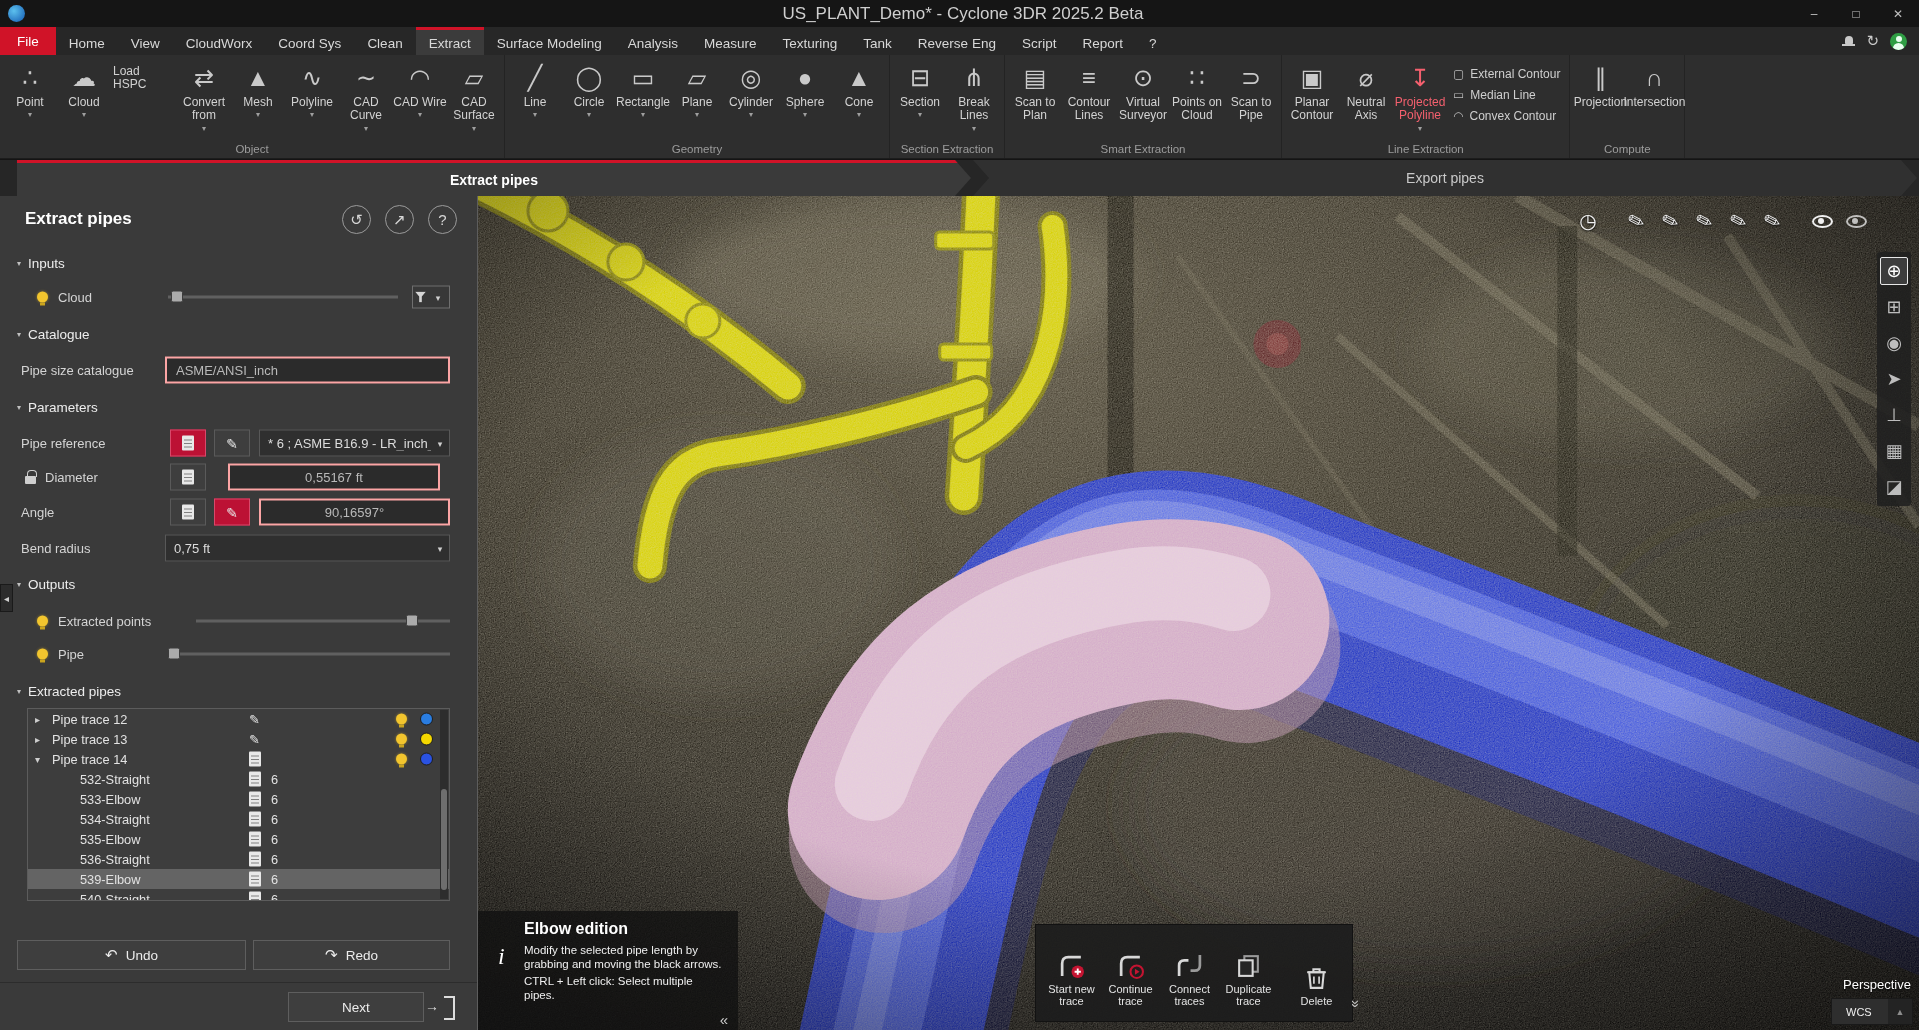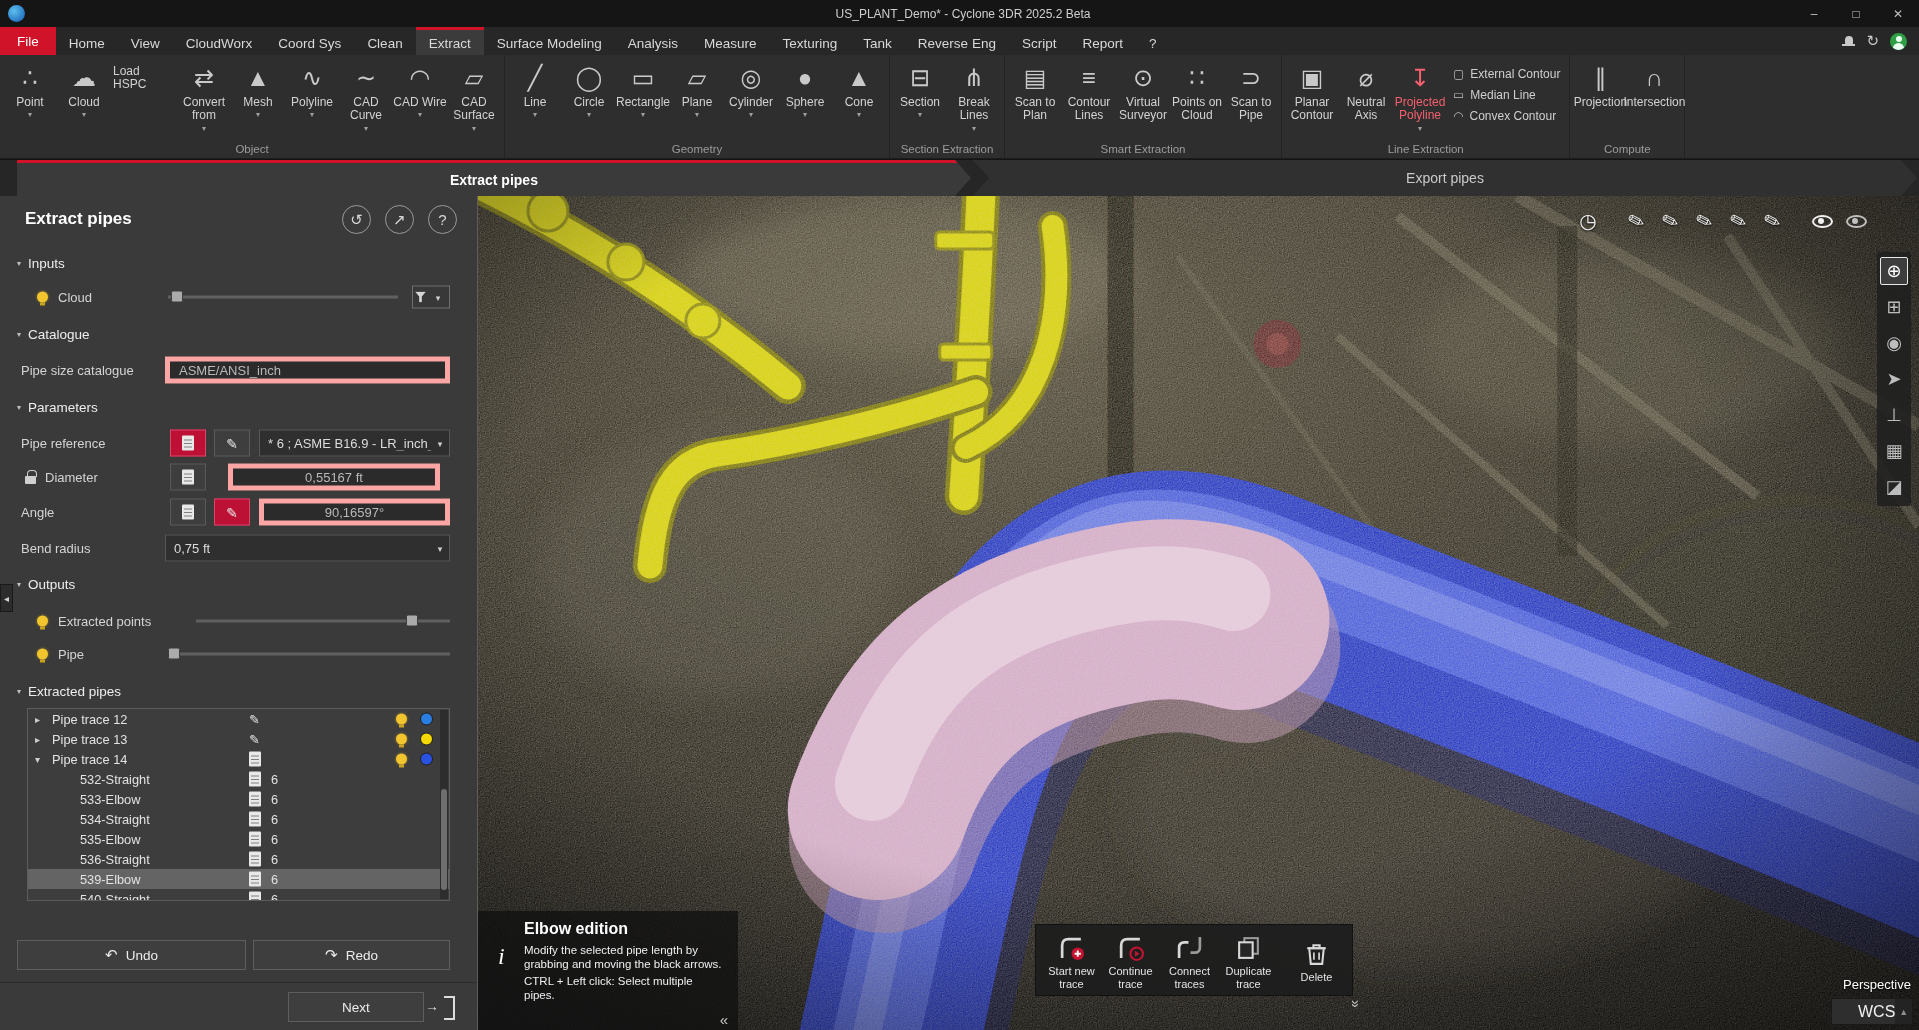--- a/index.html
+++ b/index.html
@@ -2,21 +2,21 @@
 <html><head>
 <meta charset="utf-8">
 <style>
 *{margin:0;padding:0;box-sizing:border-box;font-family:"Liberation Sans","DejaVu Sans",sans-serif;}
 html,body{background:#000;}
 #app{position:relative;width:1919px;height:1030px;background:#1e1e1e;color:#ddd;overflow:hidden;font-size:13px;}
 
 
 .titlebar{position:absolute;left:0;top:0;right:0;height:27px;background:#151515;display:flex;align-items:center;}
 .app-logo{width:17px;height:17px;margin-left:8px;border-radius:50%;background:radial-gradient(circle at 35% 35%,#5cc0ee,#1258b0);}
-.tb-title{position:absolute;left:0;right:0;text-align:center;font-size:12px;color:#cfcfcf;pointer-events:none;padding-left:7px;}
+.tb-title{position:absolute;left:0;right:0;text-align:center;font-size:17px;color:#cfcfcf;pointer-events:none;padding-left:7px;}
 .win-controls{margin-left:auto;display:flex;z-index:2;}
 .win-btn{width:42px;height:27px;display:flex;align-items:center;justify-content:center;color:#c0c0c0;font-size:12px;}
 
 
 .menubar{position:absolute;left:0;top:27px;right:0;height:28px;background:#272727;display:flex;align-items:stretch;}
 #menu-tabs{display:flex;align-items:stretch;}
 .menu-item{display:flex;align-items:center;padding:2px 13px 0;font-size:13.5px;color:#d8d8d8;border-top:3px solid transparent;white-space:nowrap;}
 .menu-item.file{background:#d01328;color:#fff;padding:0 17px;border-top:none;}
 .menu-item.active{background:#3b3b3b;border-top-color:#d01328;}
 .menu-right{margin-left:auto;display:flex;align-items:center;gap:11px;padding-right:12px;}
@@ -54,21 +54,21 @@
 .panel-title{position:absolute;left:25px;top:13px;font-size:17px;font-weight:bold;color:#fff;}
 .panel-hicons{position:absolute;right:20px;top:9px;display:flex;gap:14px;}
 .hicon{width:29px;height:29px;border:1.6px solid #9a9a9a;border-radius:50%;display:flex;align-items:center;justify-content:center;color:#d6d6d6;font-size:15px;}
 .sec{position:absolute;left:17px;display:flex;align-items:center;gap:7px;font-size:13.5px;color:#ededed;}
 .sec-car{font-size:8px;color:#c0c0c0;}
 .prow{position:absolute;left:0;width:477px;height:30px;}
 .prow>*{position:absolute;top:50%;transform:translateY(-50%);}
 .plab{font-size:13px;color:#d4d4d4;white-space:nowrap;}
 .bulb{width:11px;height:11px;border-radius:50%;background:#f2c52e;box-shadow:0 0 3px #f2c52e88;}
 .bulb::after{content:"";position:absolute;left:3px;bottom:-3px;width:5px;height:3px;background:#caa41e;}
-.tbox{height:27px;background:#2b2b2b;border:5px solid #fca5a5;color:#b9b9b9;font-size:13px;display:flex;align-items:center;justify-content:center;}
+.tbox{height:27px;background:#2b2b2b;border:2px solid #fca5a5;color:#b9b9b9;font-size:13px;display:flex;align-items:center;justify-content:center;}
 .tbox.left{justify-content:flex-start;padding-left:9px;}
 .dbox{height:27px;background:#2f2f2f;border:1px solid #585858;display:flex;align-items:center;font-size:13px;color:#dcdcdc;}
 .dbox-t{flex:1;padding-left:8px;white-space:nowrap;overflow:hidden;}
 .dd-ar{width:18px;text-align:center;font-size:9px;color:#cfcfcf;flex:none;}
 .btn-sm{width:36px;height:27px;background:#3e3e3e;border:1px solid #5a5a5a;display:flex;align-items:center;justify-content:center;}
 .btn-sm.red{background:#bc1134;border-color:#d8496a;}
 .pen{font-size:14px;color:#e8e8e8;}
 .doc{display:inline-block;width:12px;height:15px;background:#e8e8e8;border-radius:1px;position:relative;}
 .doc::before{content:"";position:absolute;left:2px;top:3.5px;right:2px;height:1.5px;background:#808080;box-shadow:0 3.5px 0 #808080,0 7px 0 #808080;}
 .lock{width:11px;height:8px;background:#cfcfcf;border-radius:1px;margin-top:3px;}
@@ -112,30 +112,30 @@
 .eye2{opacity:.75;}
 .right-tools{position:absolute;top:56px;right:8px;width:34px;background:rgba(32,32,32,.88);border-radius:3px;padding:5px 0;display:flex;flex-direction:column;align-items:center;gap:8px;}
 .rt-btn{width:28px;height:28px;display:flex;align-items:center;justify-content:center;color:#bdbdbd;font-size:18px;border:1px solid transparent;border-radius:2px;}
 .rt-btn.active{color:#fff;border-color:#e8e8e8;background:#3d3d3d;}
 .info-box{position:absolute;left:0;top:715px;width:260px;height:119px;background:rgba(18,18,18,.8);}
 .info-i{position:absolute;left:20px;top:32px;font-size:24px;color:#fff;font-family:"Liberation Serif",serif;font-style:italic;}
 .info-title{position:absolute;left:46px;top:9px;font-size:16px;font-weight:bold;color:#fff;}
 .info-body{position:absolute;left:46px;top:32px;width:202px;font-size:11.5px;color:#f0f0f0;line-height:1.22;}
 .info-body p{margin:0 0 3px;}
 .info-collapse{position:absolute;right:10px;bottom:2px;font-size:15px;color:#ccc;}
-.trace-toolbar{position:absolute;left:557px;top:728px;height:72px;background:rgba(30,30,30,.94);border:1px solid #121212;display:flex;align-items:center;padding:13px 6px;}
+.trace-toolbar{position:absolute;left:557px;top:728px;height:98px;background:rgba(30,30,30,.94);border:1px solid #121212;display:flex;align-items:flex-end;padding:13px 6px;}
 .tb-btn{width:59px;display:flex;flex-direction:column;align-items:center;padding-top:4px;}
 .tb-ic{width:27px;height:27px;}
 .tb-ic svg{width:27px;height:27px;display:block;}
 .tb-lb{font-size:11px;color:#e3e3e3;text-align:center;line-height:1.15;margin-top:4px;}
 .tb-sep{width:1px;background:#4a4a4a;margin:5px 4px;}
 .toolbar-collapse{position:absolute;left:874px;top:800px;color:#c9c9c9;font-size:14px;transform:rotate(90deg);}
 .persp{position:absolute;left:1365px;top:781px;color:#fff;font-size:13px;text-shadow:0 1px 2px #000;}
 .wcs{position:absolute;left:1353px;top:802px;width:82px;height:27px;background:#2e2e2e;border:1px solid #191919;display:flex;align-items:center;}
-.wcs .wcs-t{padding-left:26px;font-size:16px;color:#f0f0f0;flex:1;}
+.wcs .wcs-t{padding-left:14px;font-size:11px;color:#f0f0f0;flex:1;}
 .wcs-tri{width:24px;height:100%;background:#232323;display:flex;align-items:center;justify-content:center;color:#8d8d8d;font-size:9px;}
 </style>
 </head>
 <body>
 
 <div id="app">
 
   <div class="titlebar">
     <div class="app-logo"></div>
     <div class="tb-title">US_PLANT_Demo* - Cyclone 3DR 2025.2 Beta</div>

